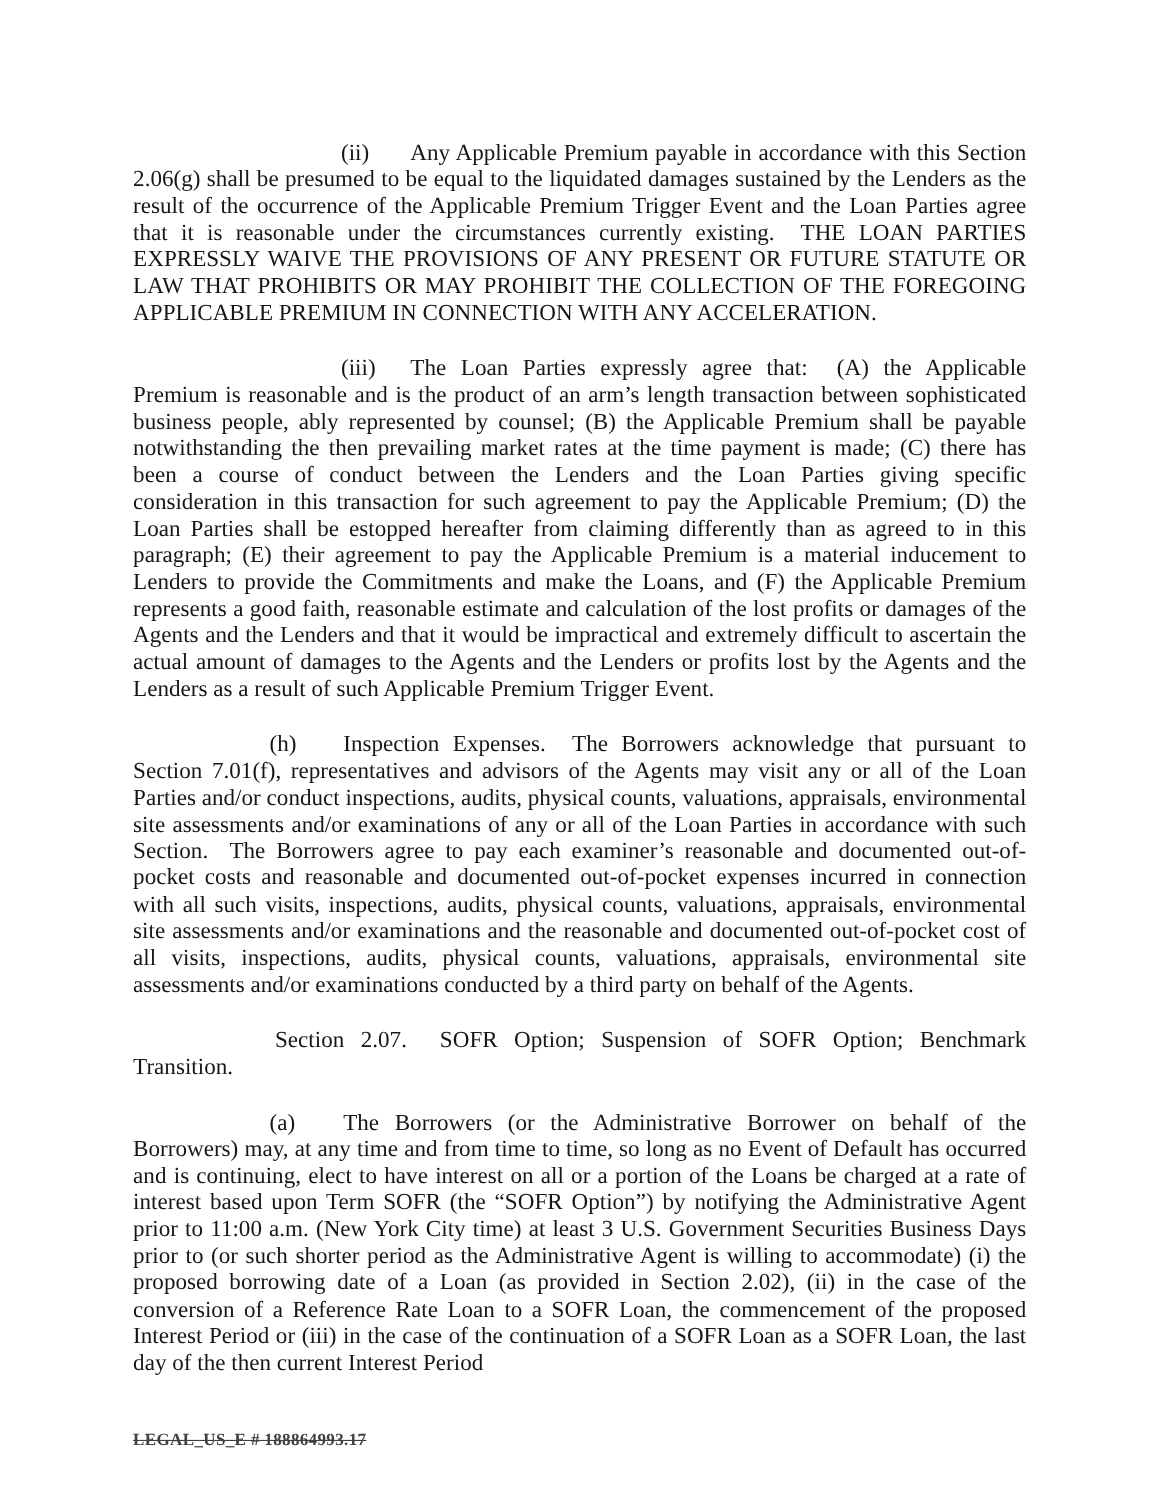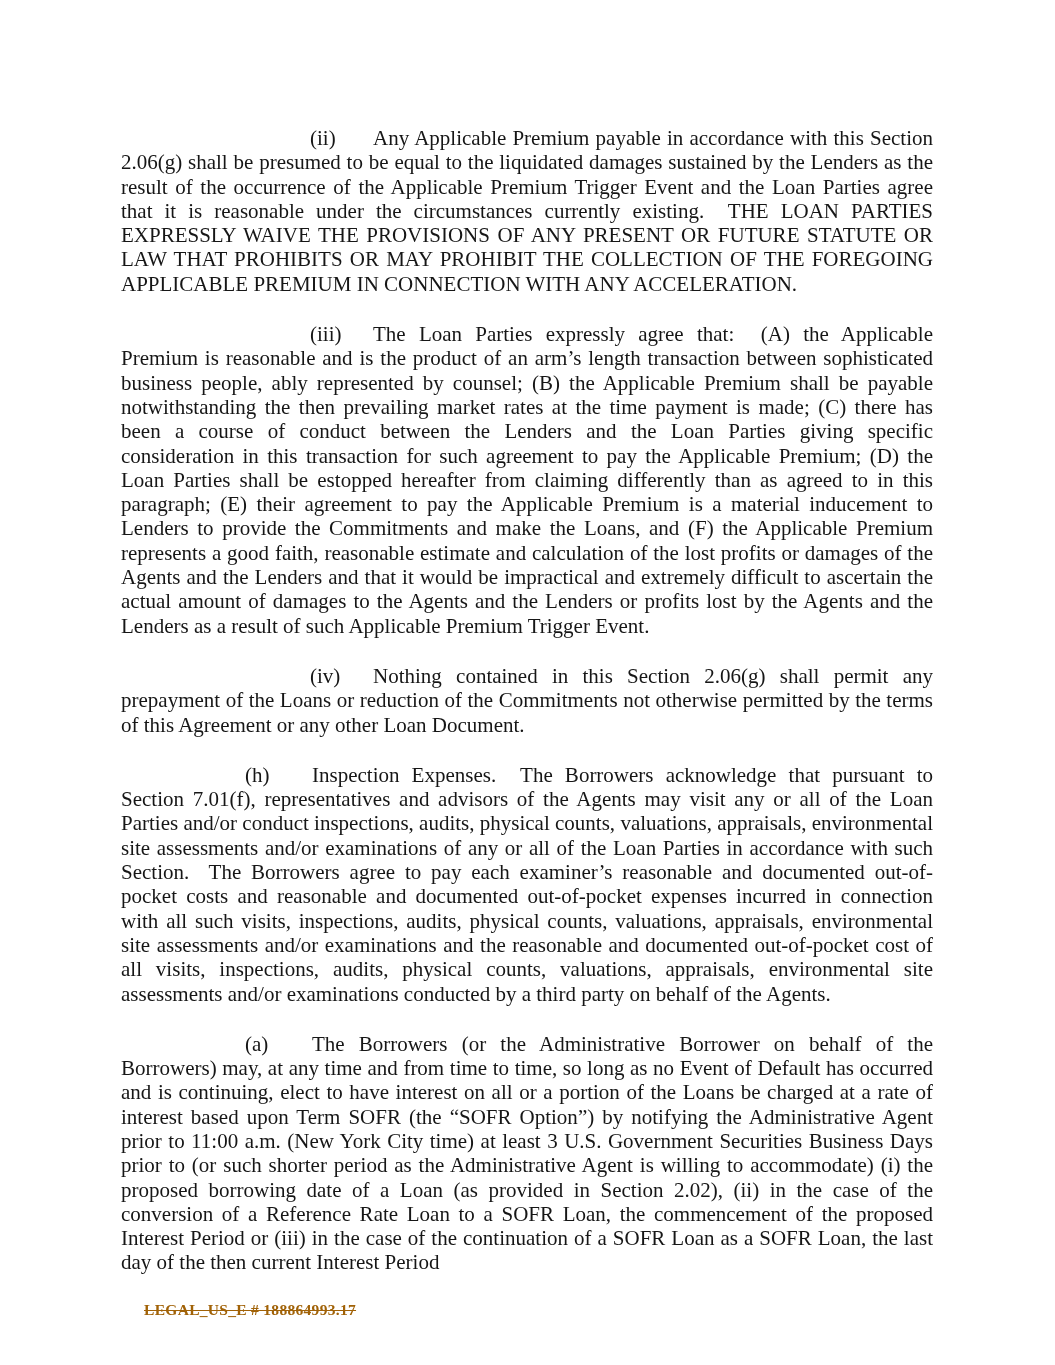--- a/index.html
+++ b/index.html
@@ -56,23 +56,23 @@
 </head>
 <body>
 
 <div class="page" style="color: rgb(22, 22, 22); background: rgb(255, 255, 255);">
   <main class="content">
 
     <p class="para indent-sub"><span class="tab-label sub">(ii)</span><span>Any Applicable Premium payable in accordance with this Section 2.06(g) shall be presumed to be equal to the liquidated damages sustained by the Lenders as the result of the occurrence of the Applicable Premium Trigger Event and the Loan Parties agree that it is reasonable under the circumstances currently existing.&nbsp; THE LOAN PARTIES EXPRESSLY WAIVE THE PROVISIONS OF ANY PRESENT OR FUTURE STATUTE OR LAW THAT PROHIBITS OR MAY PROHIBIT THE COLLECTION OF THE FOREGOING APPLICABLE PREMIUM IN CONNECTION WITH ANY ACCELERATION.</span></p>
 
     <p class="para indent-sub"><span class="tab-label sub">(iii)</span><span>The Loan Parties expressly agree that:&nbsp; (A) the Applicable Premium is reasonable and is the product of an arm’s length transaction between sophisticated business people, ably represented by counsel; (B) the Applicable Premium shall be payable notwithstanding the then prevailing market rates at the time payment is made; (C) there has been a course of conduct between the Lenders and the Loan Parties giving specific consideration in this transaction for such agreement to pay the Applicable Premium; (D) the Loan Parties shall be estopped hereafter from claiming differently than as agreed to in this paragraph; (E) their agreement to pay the Applicable Premium is a material inducement to Lenders to provide the Commitments and make the Loans, and (F) the Applicable Premium represents a good faith, reasonable estimate and calculation of the lost profits or damages of the Agents and the Lenders and that it would be impractical and extremely difficult to ascertain the actual amount of damages to the Agents and the Lenders or profits lost by the Agents and the Lenders as a result of such Applicable Premium Trigger Event.</span></p>
 
-    <p class="para indent-sub"><span class="tab-label sub">(iv)</span><span>Nothing contained in this Section 2.06(g) shall permit any prepayment of the Loans or reduction of the Commitments not otherwise permitted by the terms of this Agreement or any other Loan Document.</span></p>
 
     <p class="para indent-letter"><span class="tab-label letter">(h)</span><span class="u">Inspection Expenses</span><span>.&nbsp; The Borrowers acknowledge that pursuant to Section 7.01(f), representatives and advisors of the Agents may visit any or all of the Loan Parties and/or conduct inspections, audits, physical counts, valuations, appraisals, environmental site assessments and/or examinations of any or all of the Loan Parties in accordance with such Section.&nbsp; The Borrowers agree to pay each examiner’s reasonable and documented out-of-pocket costs and reasonable and documented out-of-pocket expenses incurred in connection with all such visits, inspections, audits, physical counts, valuations, appraisals, environmental site assessments and/or examinations and the reasonable and documented out-of-pocket cost of all visits, inspections, audits, physical counts, valuations, appraisals, environmental site assessments and/or examinations conducted by a third party on behalf of the Agents.</span></p>
 
+    <p class="para indent-head"><span>Section 2.07.&nbsp; </span><span class="u">SOFR Option; Suspension of SOFR Option; Benchmark Transition</span><span>.</span></p>
 
     <p class="para indent-letter"><span class="tab-label letter">(a)</span><span>The Borrowers (or the Administrative Borrower on behalf of the Borrowers) may, at any time and from time to time, so long as no Event of Default has occurred and is continuing, elect to have interest on all or a portion of the Loans be charged at a rate of interest based upon Term SOFR (the “</span><span class="u">SOFR Option</span><span>”) by notifying the Administrative Agent prior to 11:00 a.m. (New York City time) at least 3 U.S. Government Securities Business Days prior to (or such shorter period as the Administrative Agent is willing to accommodate) (i) the proposed borrowing date of a Loan (as provided in Section 2.02), (ii) in the case of the conversion of a Reference Rate Loan to a SOFR Loan, the commencement of the proposed Interest Period or (iii) in the case of the continuation of a SOFR Loan as a SOFR Loan, the last day of the then current Interest Period</span></p>
 
   </main>
 
-  <div class="legal-stamp" style="color: #a16207; margin-left: 23px;">LEGAL_US_E # 188864993.17</div>
+  <div class="legal-stamp" style="color: #404040;">LEGAL_US_E # 188864993.17</div>
 </div>
 
 </body></html>

